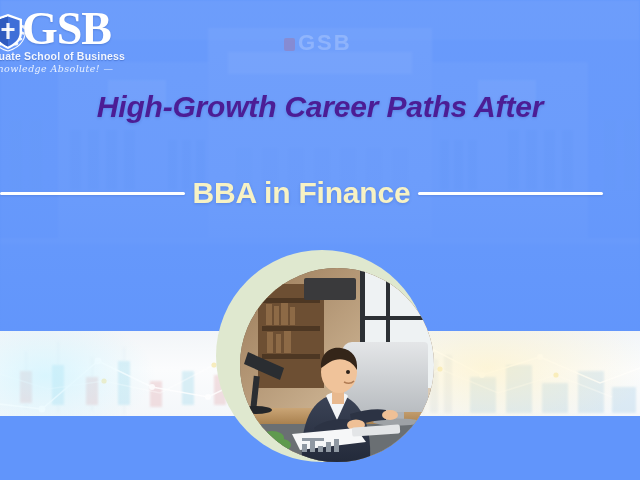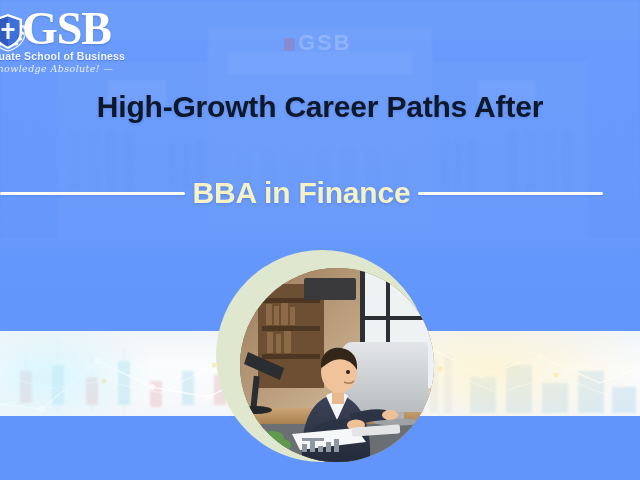--- a/index.html
+++ b/index.html
@@ -108,25 +108,26 @@
     font-size:28px;
     font-weight:700;
     color:#ffffff;
     letter-spacing:.4px;
     line-height:34px;
     text-shadow:0 1px 3px rgba(28,58,140,.22);
   }
   .hl-main {
     font-size:30px;
     font-weight:700;
-    color:#0f172a;
+    color:#4c1d95;
     letter-spacing:-.2px;
     line-height:42px;
     text-shadow:0 1px 3px rgba(28,58,140,.22);
     white-space:nowrap;
+    font-style:italic;
   }
 
   
   .rule-row {
     position:absolute;
     left:0; top:176px;
     width:603px;
     height:34px;
     display:flex;
     align-items:center;

